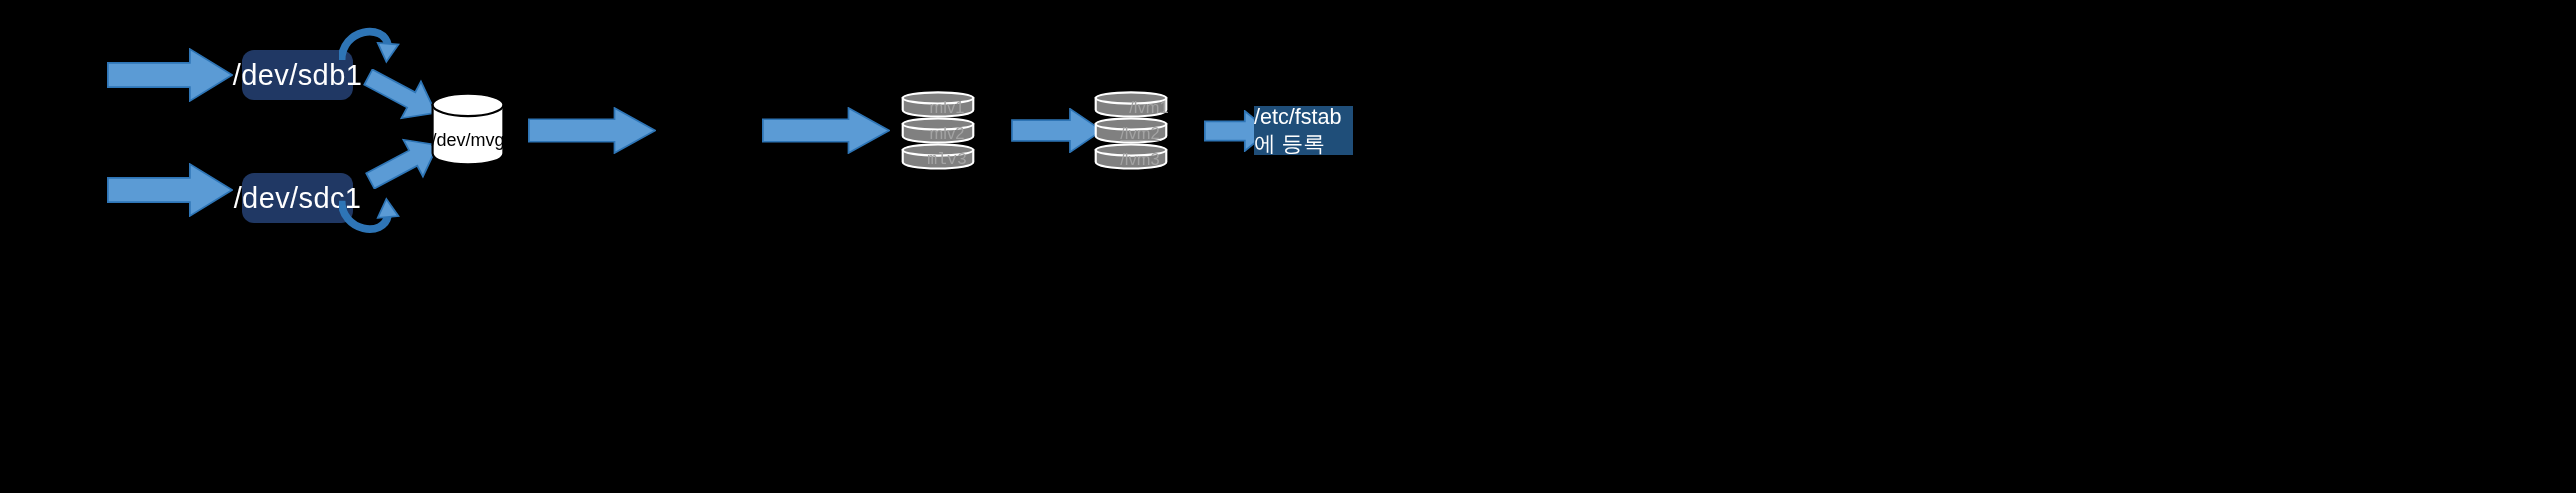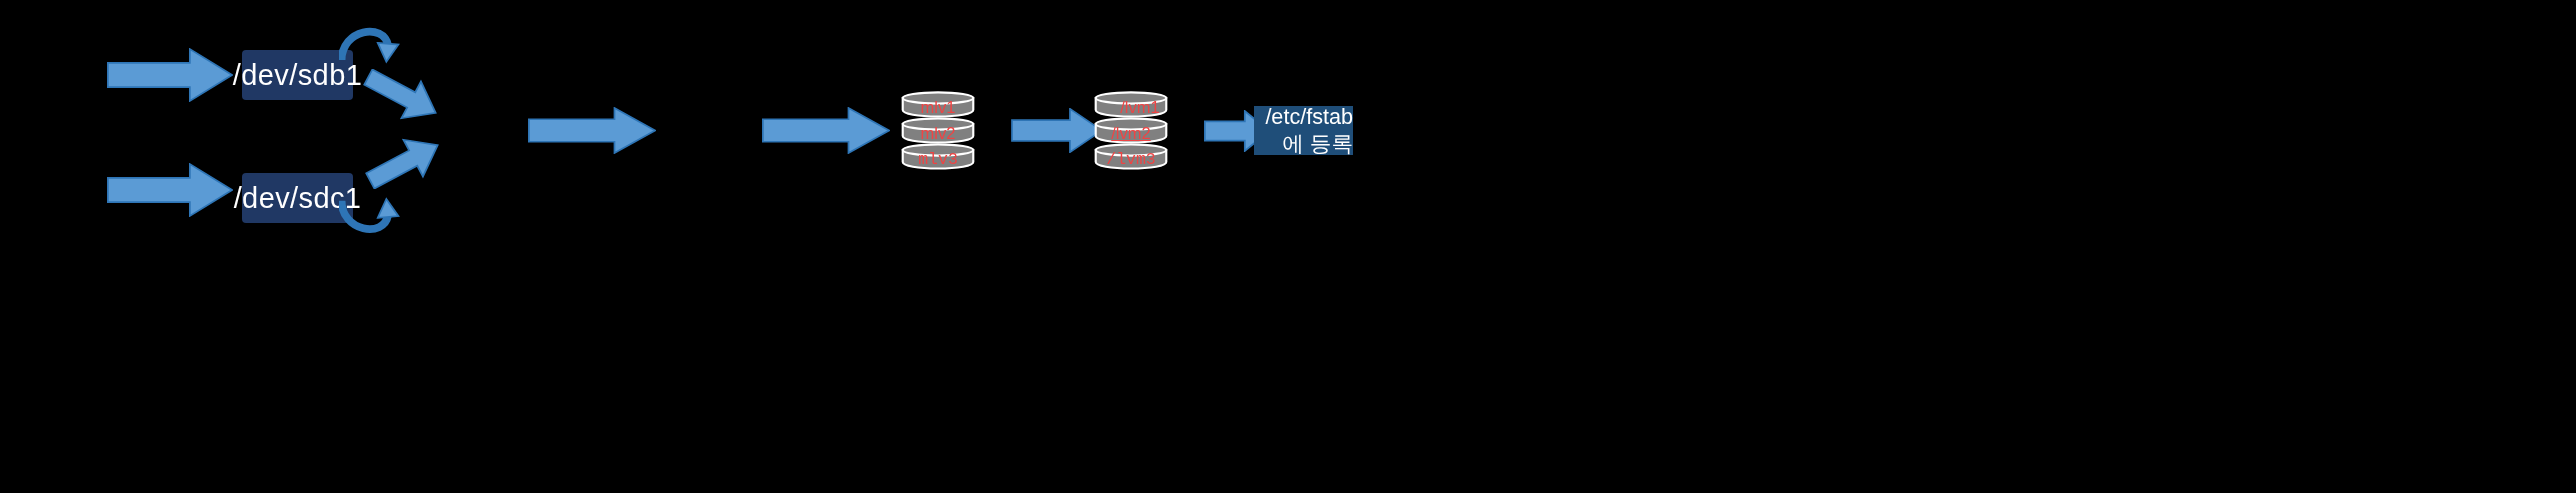--- a/index.html
+++ b/index.html
@@ -16,37 +16,37 @@
     width: 2576px;
     height: 494px;
     background: #000000;
     overflow: hidden;
   }
 
   
   .dev-box {
     position: absolute;
     background: #203864;
-    border-radius: 4px;
+    border-radius: 12px;
     display: flex;
     align-items: center;
     justify-content: center;
     color: #ffffff;
     font-size: 29px;
     letter-spacing: 0.4px;
     white-space: nowrap;
   }
 
   
   .fstab-box {
     position: absolute;
     background: #1f4e79;
     display: flex;
     flex-direction: column;
-    align-items: flex-end;
+    align-items: flex-start;
     justify-content: center;
     color: #ffffff;
     font-size: 21.6px;
     line-height: 1.22;
     white-space: nowrap;
   }
 
   
   .vg-cyl {
     position: absolute;
@@ -65,24 +65,24 @@
   
   .disk-stack {
     position: absolute;
   }
   .disk {
     position: absolute;
     left: 0;
   }
   .disk .disk-label {
     position: absolute;
-    left: 0;
+    left: 9px;
     width: 100%;
     text-align: center;
-    color: #ef4444;
+    color: #a3a3a3;
     font-size: 16.5px;
     white-space: nowrap;
     pointer-events: none;
   }
 
   
   .arrow {
     position: absolute;
   }
   .arrow svg { display: block; }
@@ -135,20 +135,27 @@
   </div>
 
   <div class="arrow" style="left:364px; top:137px; width:80px; height:52px;">
     <svg width="80" height="52" viewBox="0 0 92 60">
       <g transform="rotate(-28 46 30)">
         <polygon points="2,20 58,20 58,6 90,30 58,54 58,40 2,40" fill="#5B9BD5" stroke="#2E75B6" stroke-width="2"></polygon>
       </g>
     </svg>
   </div>
 
+  <div class="vg-cyl" style="left:430px; top:91px; width:76px; height:76px;">
+    <svg width="76" height="76" viewBox="0 0 88 88">
+      <path d="M3,16 L3,72 C3,80 21,85 44,85 C67,85 85,80 85,72 L85,16 Z" fill="#FFFFFF" stroke="#000000" stroke-width="2.5"></path>
+      <ellipse cx="44" cy="16" rx="41" ry="13" fill="#FFFFFF" stroke="#000000" stroke-width="2.5"></ellipse>
+    </svg>
+    <span class="vg-label" style="top:39px;">/dev/mvg</span>
+  </div>
 
   <div class="arrow" style="left:528px; top:107px; width:128px; height:47px;">
     <svg width="128" height="47" viewBox="0 0 148 54">
       <polygon points="1,14 100,14 100,1 147,27 100,53 100,40 1,40" fill="#5B9BD5" stroke="#2E75B6" stroke-width="2"></polygon>
     </svg>
   </div>
 
   <div class="arrow" style="left:762px; top:107px; width:128px; height:47px;">
     <svg width="128" height="47" viewBox="0 0 148 54">
       <polygon points="1,14 100,14 100,1 147,27 100,53 100,40 1,40" fill="#5B9BD5" stroke="#2E75B6" stroke-width="2"></polygon>
@@ -199,21 +206,21 @@
     </div>
 
     <div class="disk" style="top:26px; width:74px; height:28px;">
       <svg width="74" height="28" viewBox="0 0 86 32">
         <path d="M2,9 L2,23 C2,27.5 20,30.5 43,30.5 C66,30.5 84,27.5 84,23 L84,9 Z" fill="#808080" stroke="#FFFFFF" stroke-width="2.5"></path>
         <ellipse cx="43" cy="9" rx="41" ry="6.5" fill="#808080" stroke="#FFFFFF" stroke-width="2.5"></ellipse>
       </svg>
       <span class="disk-label" style="top:7.8px;text-decoration:underline;">/lvm2</span>
     </div>
 
-    <div class="disk" style="top:52px; width:74px; height:28px;font-family:Liberation Mono, monospace;">
+    <div class="disk" style="top:52px; width:74px; height:28px;">
       <svg width="74" height="28" viewBox="0 0 86 32">
         <path d="M2,9 L2,23 C2,27.5 20,30.5 43,30.5 C66,30.5 84,27.5 84,23 L84,9 Z" fill="#808080" stroke="#FFFFFF" stroke-width="2.5"></path>
         <ellipse cx="43" cy="9" rx="41" ry="6.5" fill="#808080" stroke="#FFFFFF" stroke-width="2.5"></ellipse>
       </svg>
       <span class="disk-label" style="top:7.8px;">/lvm3</span>
     </div>
   </div>
 
   <div class="arrow" style="left:1204px; top:110px; width:66px; height:42px;">
     <svg width="66" height="42" viewBox="0 0 76 48">

